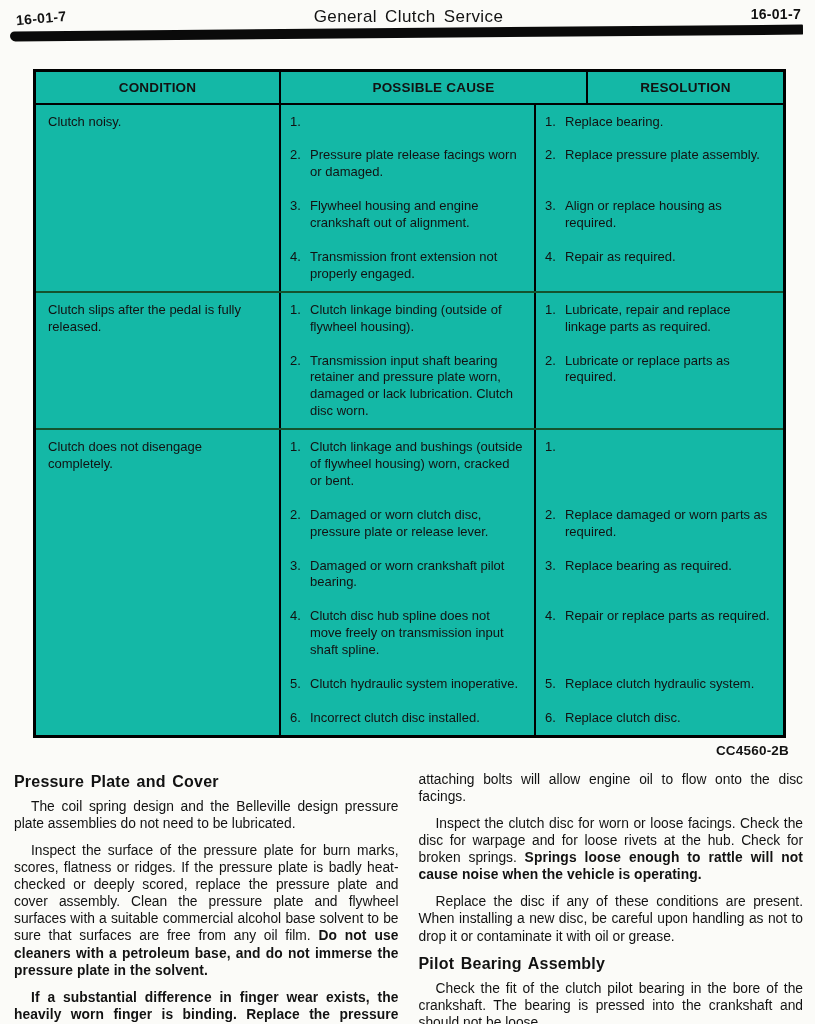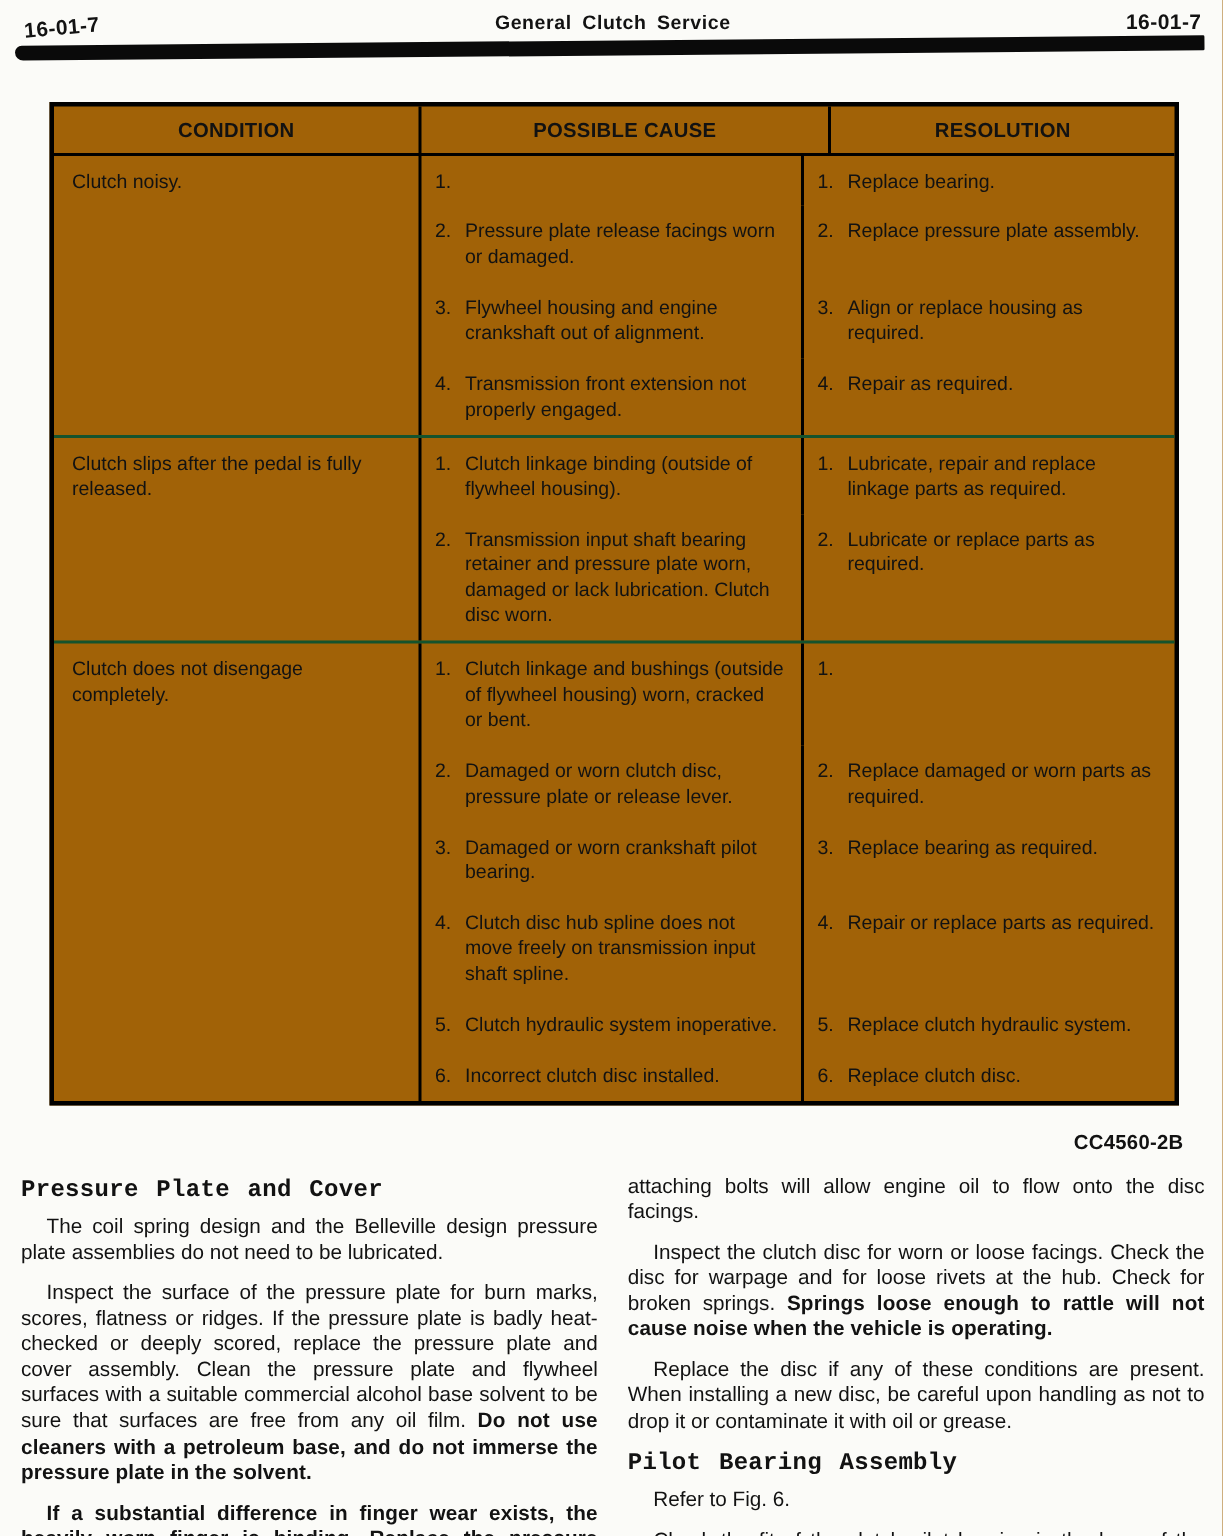--- a/index.html
+++ b/index.html
@@ -13,39 +13,39 @@
   }
   .page { position:relative; width:815px; height:1024px; }
 
   
   .hdr {
     display:flex; align-items:flex-start; justify-content:space-between;
     padding:6px 14px 0 16px;
   }
   .hdr .pnum { font-weight:bold; font-size:14px; letter-spacing:.3px; }
   .hdr .pnum.left  { transform:rotate(-5deg); margin-top:4px; }
-  .hdr .title { font-weight:bold; font-size:13px; letter-spacing:.4px; word-spacing:3px; margin-top:1px; }
+  .hdr .title { font-weight:normal; font-size:17px; letter-spacing:.4px; word-spacing:3px; margin-top:1px; }
   .hdr-bar {
     height:10px; background:#0a0a0a;
     margin:1px 12px 0 10px;
     border-radius:10px 2px 2px 12px;
     transform:rotate(-0.5deg);
   }
 
   
   .diag-table {
-    width:753px; margin:31px 0 12px 33px;
+    width:753px; margin:31px 0 0 33px;
     border:3px solid #000;
     font-size:13px; line-height:1.3;
-    background:#a16207;
+    background:#14b8a6;
   }
   .thead { display:flex; border-bottom:2px solid #000; font-weight:bold; font-size:13.5px; text-align:center; }
   .th { padding:7px 4px 6px; letter-spacing:.2px; }
   .c1 { width:245px; }
-  .c2 { width:273px; }
+  .c2 { width:307px; }
   .c3 { flex:1; }
   .th.c1, .cond { border-right:2px solid #000; }
   .th.c2 { border-right:2px solid #000; }
   .trow { display:flex; }
   .trow + .trow { border-top:2px solid #14532d; }
   .cond { width:245px; padding:9px 10px 4px 12px; }
   .pairs { flex:1; display:grid; grid-template-columns:255px 1fr; }
   .cell-cause { border-right:2px solid #000; }
   .cell-cause, .cell-res { padding:4px 8px 4px 9px; }
   .item { display:flex; padding:5px 0 4px; }
@@ -56,21 +56,20 @@
     text-align:right; font-weight:bold; font-size:13.5px;
     padding:5px 26px 0 0; letter-spacing:.2px;
   }
 
   
   .cols { display:flex; gap:20px; padding:13px 12px 0 14px; }
   .col { flex:1; min-width:0; }
   .sec-h {
     font-weight:bold; font-size:16px; letter-spacing:.2px; word-spacing:2px;
     margin:10px 0 7px;
-    font-family:Liberation Mono, monospace;
   }
   .col .sec-h:first-child { margin-top:2px; }
   .para {
     font-size:13.8px; line-height:1.24; text-align:justify;
     margin:0 0 10px;
   }
   .para.indent { text-indent:17px; }
   .para b { letter-spacing:.1px; }
 </style>
 </head>
@@ -259,18 +258,17 @@
         <div class="sec-h">Pressure Plate and Cover</div>
         <div class="para indent"><span>The coil spring design and the Belleville design pressure plate assemblies do not need to be lubricated.</span></div>
         <div class="para indent"><span>Inspect the surface of the pressure plate for burn marks, scores, flatness or ridges. If the pressure plate is badly heat-checked or deeply scored, replace the pressure plate and cover assembly. Clean the pressure plate and flywheel surfaces with a suitable commercial alcohol base solvent to be sure that surfaces are free from any oil film. </span><b>Do not use cleaners with a petroleum base, and do not immerse the pressure plate in the solvent.</b></div>
         <div class="para indent"><b>If a substantial difference in finger wear exists, the heavily worn finger is binding. Replace the pressure plate.</b></div>
       </div>
     <div class="col" id="col-1">
         <div class="para"><span>attaching bolts will allow engine oil to flow onto the disc facings.</span></div>
         <div class="para indent"><span>Inspect the clutch disc for worn or loose facings. Check the disc for warpage and for loose rivets at the hub. Check for broken springs. </span><b>Springs loose enough to rattle will not cause noise when the vehicle is operating.</b></div>
         <div class="para indent"><span>Replace the disc if any of these conditions are present. When installing a new disc, be careful upon handling as not to drop it or contaminate it with oil or grease.</span></div>
         <div class="sec-h">Pilot Bearing Assembly</div>
-        <div class="para indent"><span>Refer to Fig. 6.</span></div>
         <div class="para indent"><span>Check the fit of the clutch pilot bearing in the bore of the crankshaft. The bearing is pressed into the crankshaft and should not be loose.</span></div>
       </div>
   </div>
 
 </div>
 
 </body></html>

